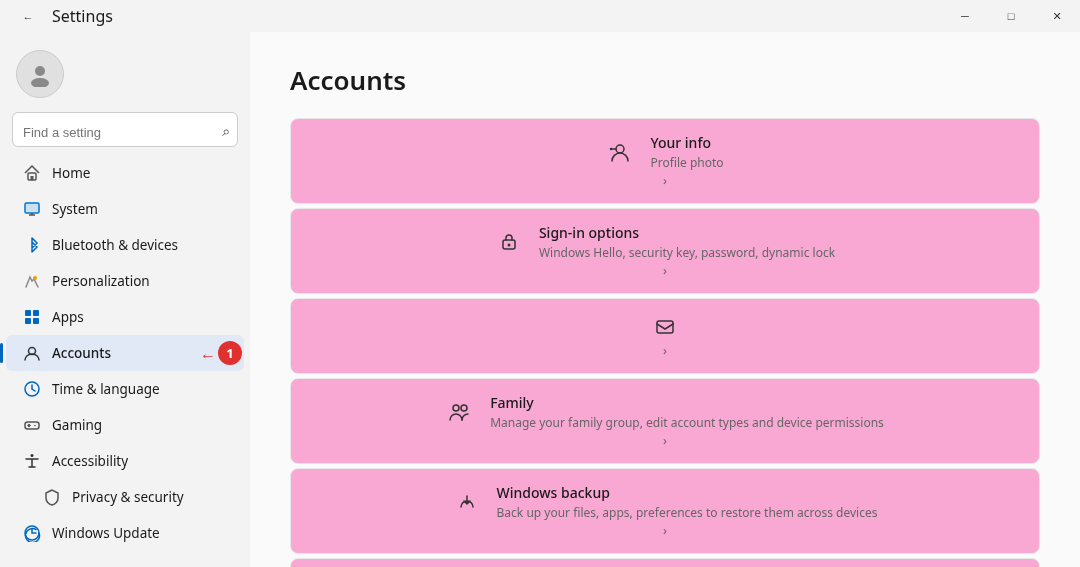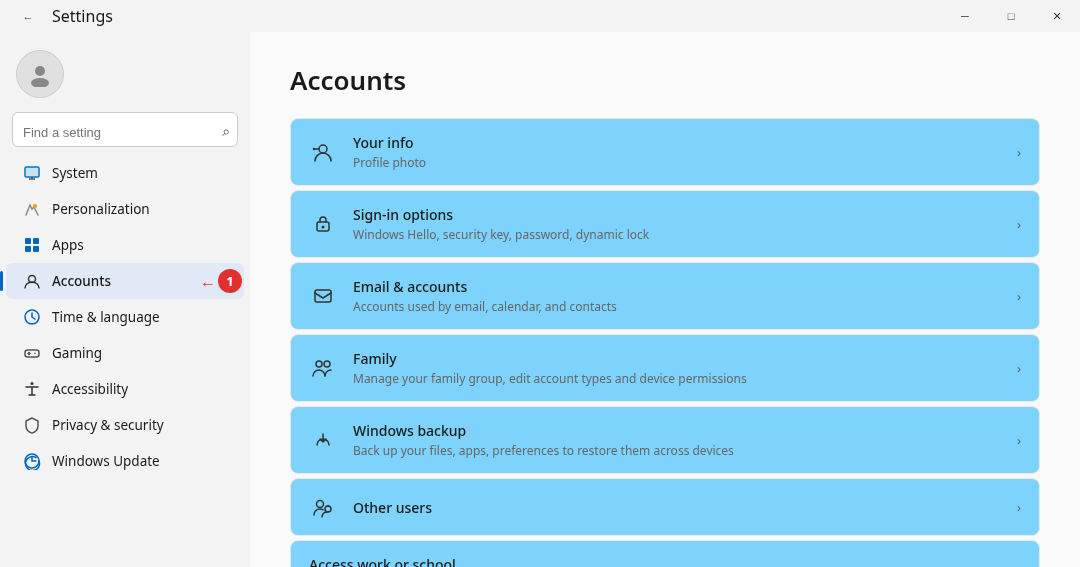--- a/index.html
+++ b/index.html
@@ -156,25 +156,26 @@
     }
     .settings-list {
       display: flex;
       flex-direction: column;
       gap: 4px;
     }
     .settings-item {
       display: flex;
       align-items: center;
       justify-content: space-between;
-      background: #7dd3fc;
+      background: #f9a8d4;
       border-radius: 8px;
       padding: 14px 18px;
       cursor: pointer;
       border: 1px solid #e8e8e8;
+      flex-direction: column;
     }
     .settings-item-left {
       display: flex;
       align-items: center;
       gap: 16px;
     }
     .settings-item-icon {
       width: 28px;
       height: 28px;
       display: flex;
@@ -262,27 +263,49 @@
     <div class="search-box">
       <input type="text" placeholder="Find a setting" style="">
       <span class="search-icon-wrap">⌕</span>
     </div>
 
     <nav class="sidebar-nav" id="sidebar-nav">
         <div class="nav-item-wrapper" style="position: relative;">
           <div class="nav-item">
             <span class="nav-icon">
               <svg width="18" height="18" viewBox="0 0 18 18" fill="none">
+                <path d="M2 9L9 2l7 7" stroke="#555" stroke-width="1.5" fill="none"></path>
+                <rect x="5" y="9" width="8" height="7" rx="1" stroke="#555" stroke-width="1.5" fill="none"></rect>
+                <rect x="7.5" y="12" width="3" height="4" fill="#555" rx="0.5"></rect>
+              </svg>
+            </span>
+            <span>Home</span>
+          </div>
+        </div>
+        <div class="nav-item-wrapper" style="position: relative;">
+          <div class="nav-item">
+            <span class="nav-icon">
+              <svg width="18" height="18" viewBox="0 0 18 18" fill="none">
                 <rect x="2" y="3" width="14" height="10" rx="1.5" stroke="#0078d4" stroke-width="1.5" fill="#0078d4" opacity="0.15"></rect>
                 <rect x="2" y="3" width="14" height="10" rx="1.5" stroke="#0078d4" stroke-width="1.5" fill="none"></rect>
                 <line x1="6" y1="15" x2="12" y2="15" stroke="#555" stroke-width="1.5"></line>
                 <line x1="9" y1="13" x2="9" y2="15" stroke="#555" stroke-width="1.5"></line>
               </svg>
             </span>
             <span>System</span>
+          </div>
+        </div>
+        <div class="nav-item-wrapper" style="position: relative;">
+          <div class="nav-item">
+            <span class="nav-icon">
+              <svg width="18" height="18" viewBox="0 0 18 18" fill="none">
+                <path d="M9 2v14M9 2l5 5-5 5M9 16l5-5-5-5" stroke="#0067c0" stroke-width="1.5" stroke-linecap="round"></path>
+              </svg>
+            </span>
+            <span>Bluetooth &amp; devices</span>
           </div>
         </div>
         <div class="nav-item-wrapper" style="position: relative;">
           <div class="nav-item">
             <span class="nav-icon">
               <svg width="18" height="18" viewBox="0 0 18 18" fill="none">
                 <path d="M3 15L7 5l2 4 2-2 4 8" stroke="#888" stroke-width="1.5" stroke-linecap="round" fill="none"></path>
                 <circle cx="12" cy="6" r="2" fill="#e8a000"></circle>
               </svg>
             </span>
@@ -344,21 +367,21 @@
           <div class="nav-item">
             <span class="nav-icon">
               <svg width="18" height="18" viewBox="0 0 18 18" fill="none">
                 <circle cx="9" cy="3.5" r="1.5" fill="#333"></circle>
                 <path d="M3 7h12M9 7v8M6 15h6" stroke="#333" stroke-width="1.5" stroke-linecap="round" fill="none"></path>
               </svg>
             </span>
             <span>Accessibility</span>
           </div>
         </div>
-        <div class="nav-item-wrapper" style="position: relative;">
+        <div class="nav-item-wrapper" style="position: relative; padding-left: 20px;">
           <div class="nav-item">
             <span class="nav-icon">
               <svg width="18" height="18" viewBox="0 0 18 18" fill="none">
                 <path d="M9 2L3 5v5c0 3.3 2.5 6.4 6 7 3.5-.6 6-3.7 6-7V5L9 2z" stroke="#555" stroke-width="1.5" fill="none"></path>
               </svg>
             </span>
             <span>Privacy &amp; security</span>
           </div>
         </div>
         <div class="nav-item-wrapper" style="position: relative;">
@@ -412,24 +435,20 @@
           </div>
           <span class="chevron">›</span>
         </div>
         <div class="settings-item" style="position: relative;">
           <div class="settings-item-left">
             <div class="settings-item-icon">
               <svg width="22" height="22" viewBox="0 0 22 22" fill="none">
                 <rect x="3" y="5" width="16" height="12" rx="2" stroke="#333" stroke-width="1.5" fill="none"></rect>
                 <path d="M3 8l8 5 8-5" stroke="#333" stroke-width="1.5" stroke-linecap="round" fill="none"></path>
               </svg>
-            </div>
-            <div class="settings-item-text">
-              <div class="settings-item-title">Email &amp; accounts</div>
-              <div class="settings-item-desc">Accounts used by email, calendar, and contacts</div>
             </div>
           </div>
           <span class="chevron">›</span>
         </div>
         <div class="settings-item" style="position: relative;">
           <div class="settings-item-left">
             <div class="settings-item-icon">
               <svg width="22" height="22" viewBox="0 0 22 22" fill="none">
                 <circle cx="7" cy="7" r="3" stroke="#333" stroke-width="1.5" fill="none"></circle>
                 <circle cx="15" cy="7" r="3" stroke="#333" stroke-width="1.5" fill="none"></circle>

